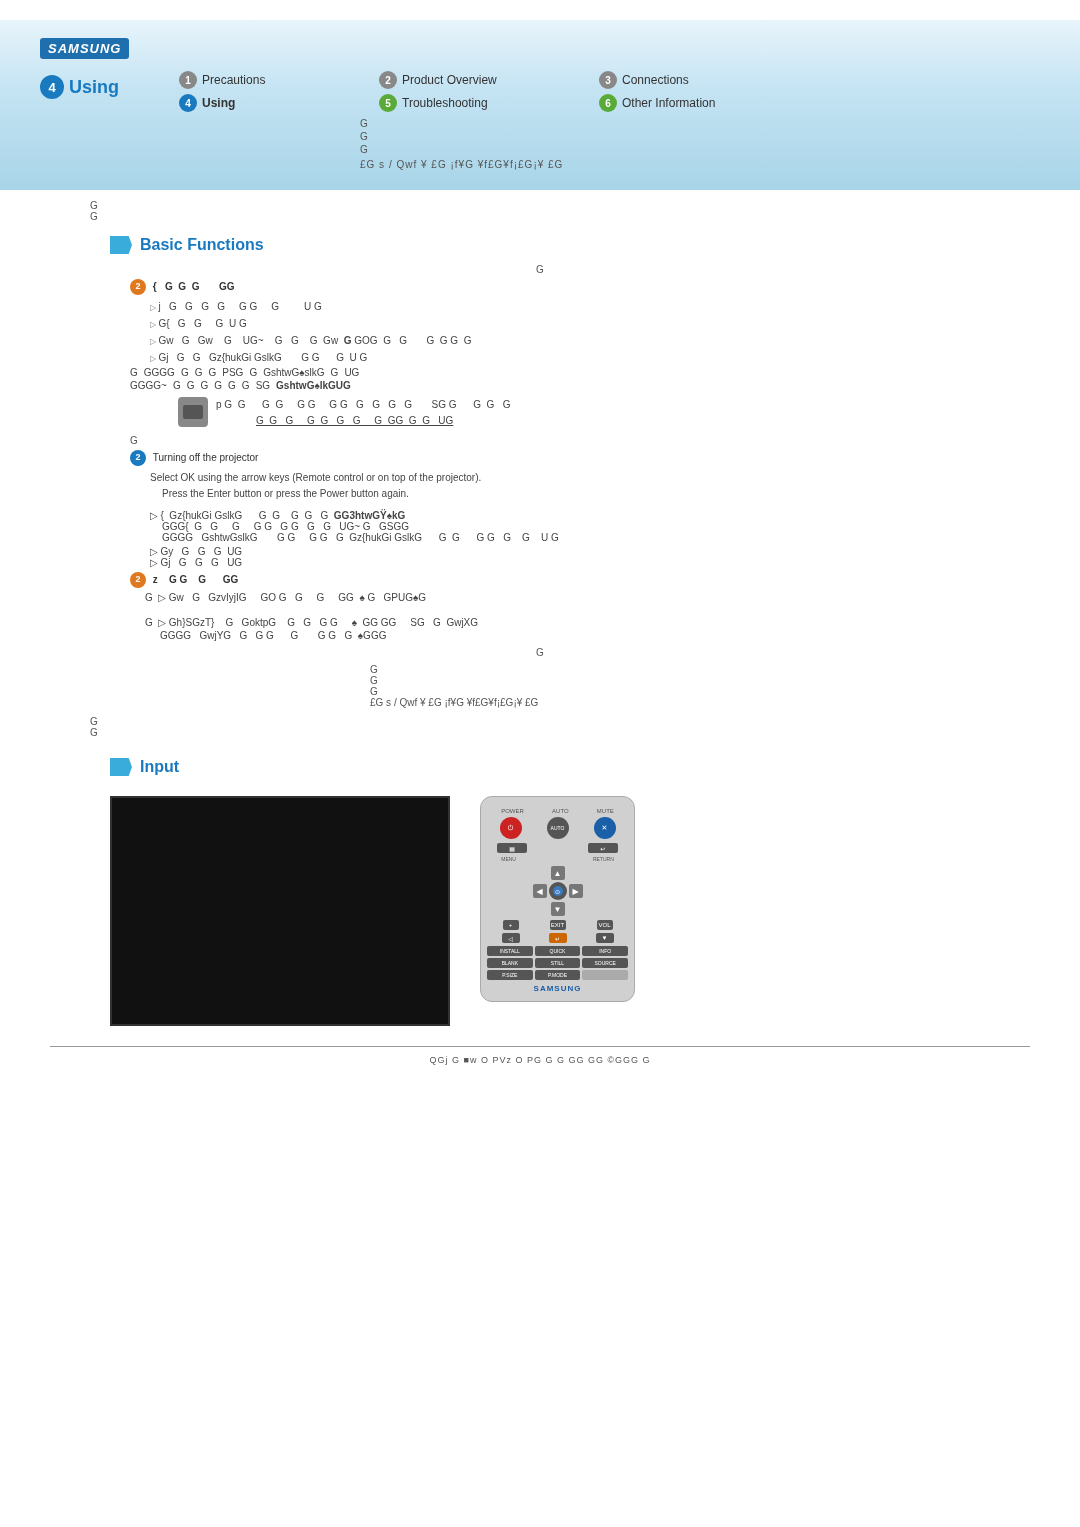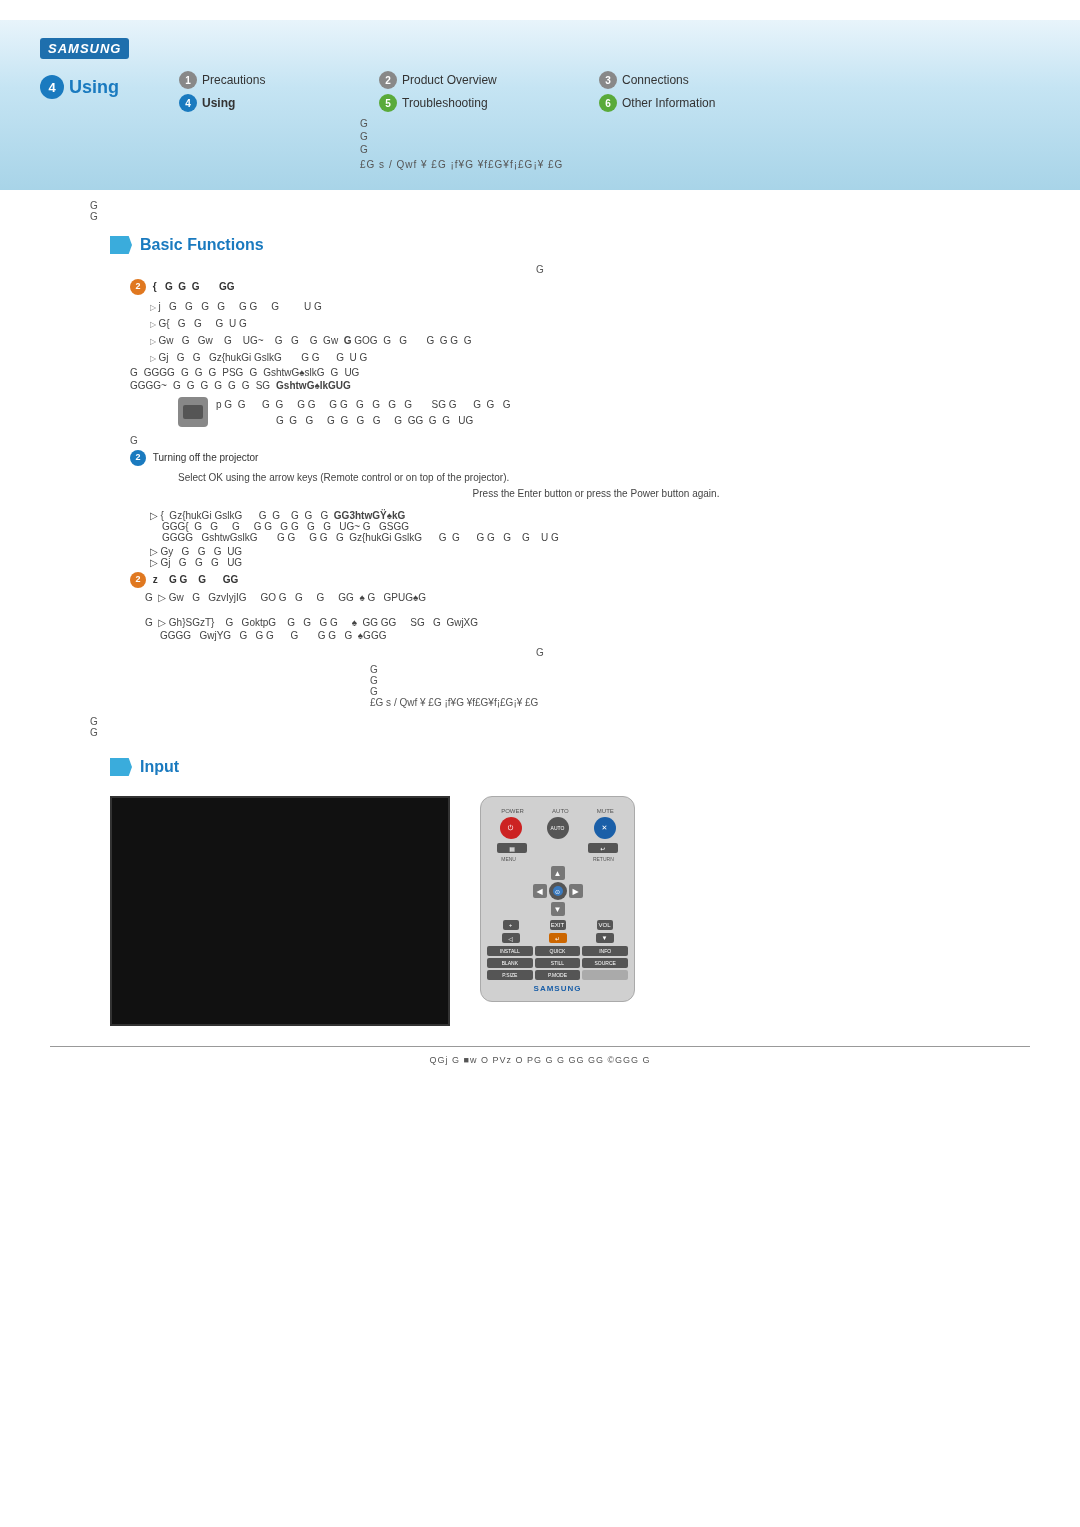--- a/index.html
+++ b/index.html
@@ -425,34 +425,34 @@
         <span>SG</span>
         <span><strong>GshtwG♠lkGUG</strong></span>
     </div>
 
     <div style="display:flex; align-items:flex-start; margin: 6px 0 6px 80px; padding-left: 48px;">
       <div style="width:30px; height:30px; background:#888; border-radius:4px; margin-right:8px; flex-shrink:0; display:flex;align-items:center;justify-content:center;">
         <div style="width:20px;height:14px;background:#555;border-radius:2px;"></div>
       </div>
       <div style="font-size:10px; color:#444; line-height:1.6;">
         <span>p G &nbsp;G &nbsp;&nbsp;&nbsp;&nbsp;&nbsp;G &nbsp;G &nbsp;&nbsp;&nbsp;&nbsp;G G &nbsp;&nbsp;&nbsp;&nbsp;G G &nbsp;&nbsp;G &nbsp;&nbsp;G &nbsp;&nbsp;G &nbsp;&nbsp;G &nbsp;&nbsp;&nbsp;&nbsp;&nbsp;&nbsp;SG G &nbsp;&nbsp;&nbsp;&nbsp;&nbsp;G &nbsp;G &nbsp;&nbsp;G</span><br>
-        <span style="margin-left:60px;">G &nbsp;G &nbsp;&nbsp;G &nbsp;&nbsp;&nbsp;&nbsp;G &nbsp;G &nbsp;&nbsp;G &nbsp;&nbsp;G &nbsp;&nbsp;&nbsp;&nbsp;G &nbsp;GG &nbsp;G &nbsp;G &nbsp;&nbsp;UG</span>
+        <span style="margin-left:40px;text-decoration:underline;">G &nbsp;G &nbsp;&nbsp;G &nbsp;&nbsp;&nbsp;&nbsp;G &nbsp;G &nbsp;&nbsp;G &nbsp;&nbsp;G &nbsp;&nbsp;&nbsp;&nbsp;G &nbsp;GG &nbsp;G &nbsp;G &nbsp;&nbsp;UG</span>
       </div>
     </div>
 
     <div style="margin: 3px 0 3px 80px; font-size:10px; color:#555;">G</div>
 
     <div class="item-row">
       <span class="num-circle blue">2</span>
       <span>&nbsp;<span>Turning off the projector</span></span>
     </div>
 
     <div style="margin: 4px 0 2px 100px; font-size:10px; color:#444; line-height:1.6;">
-      <div style="margin-left:28px;">Select OK using the arrow keys (Remote control or on top of the projector).</div>
-      <div style="margin-left:12px;text-align:center;">Press the Enter button or press the Power button again.</div>
+      <div style="margin-left:0;">Select OK using the arrow keys (Remote control or on top of the projector).</div>
+      <div style="margin-left:12px;">Press the Enter button or press the Power button again.</div>
     </div>
 
     <div style="margin: 8px 0 3px 100px; font-size:10px; color:#444;">
       <div>▷ { &nbsp;Gz{hukGi GslkG &nbsp;&nbsp;&nbsp;&nbsp;&nbsp;G &nbsp;G &nbsp;&nbsp;&nbsp;G &nbsp;G &nbsp;&nbsp;G &nbsp;<strong>GG3htwGŸ♠kG</strong></div>
       <div style="margin-left:12px;">GGG{ &nbsp;G &nbsp;&nbsp;G &nbsp;&nbsp;&nbsp;&nbsp;G &nbsp;&nbsp;&nbsp;&nbsp;G G &nbsp;&nbsp;G G &nbsp;&nbsp;G &nbsp;&nbsp;G &nbsp;&nbsp;UG~ G &nbsp;&nbsp;GSGG</div>
       <div style="margin-left:12px;">GGGG &nbsp;&nbsp;GshtwGslkG &nbsp;&nbsp;&nbsp;&nbsp;&nbsp;&nbsp;G G &nbsp;&nbsp;&nbsp;&nbsp;G G &nbsp;&nbsp;G &nbsp;Gz{hukGi GslkG &nbsp;&nbsp;&nbsp;&nbsp;&nbsp;G &nbsp;G &nbsp;&nbsp;&nbsp;&nbsp;&nbsp;G G &nbsp;&nbsp;G &nbsp;&nbsp;&nbsp;G &nbsp;&nbsp;&nbsp;U G</div>
     </div>
     <div style="margin: 2px 0 2px 100px; font-size:10px; color:#444;">
       <div>▷ Gy &nbsp;&nbsp;G &nbsp;&nbsp;G &nbsp;&nbsp;G &nbsp;UG</div>
       <div>▷ Gj &nbsp;&nbsp;G &nbsp;&nbsp;G &nbsp;&nbsp;G &nbsp;&nbsp;UG</div>

